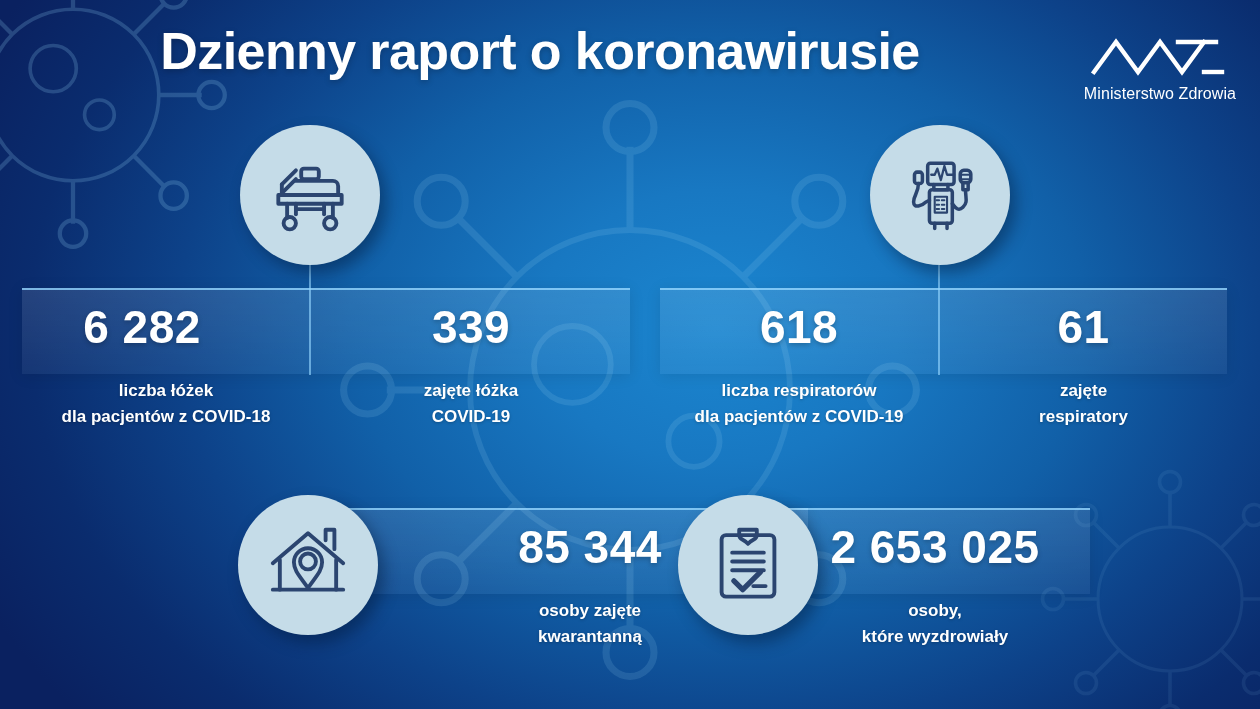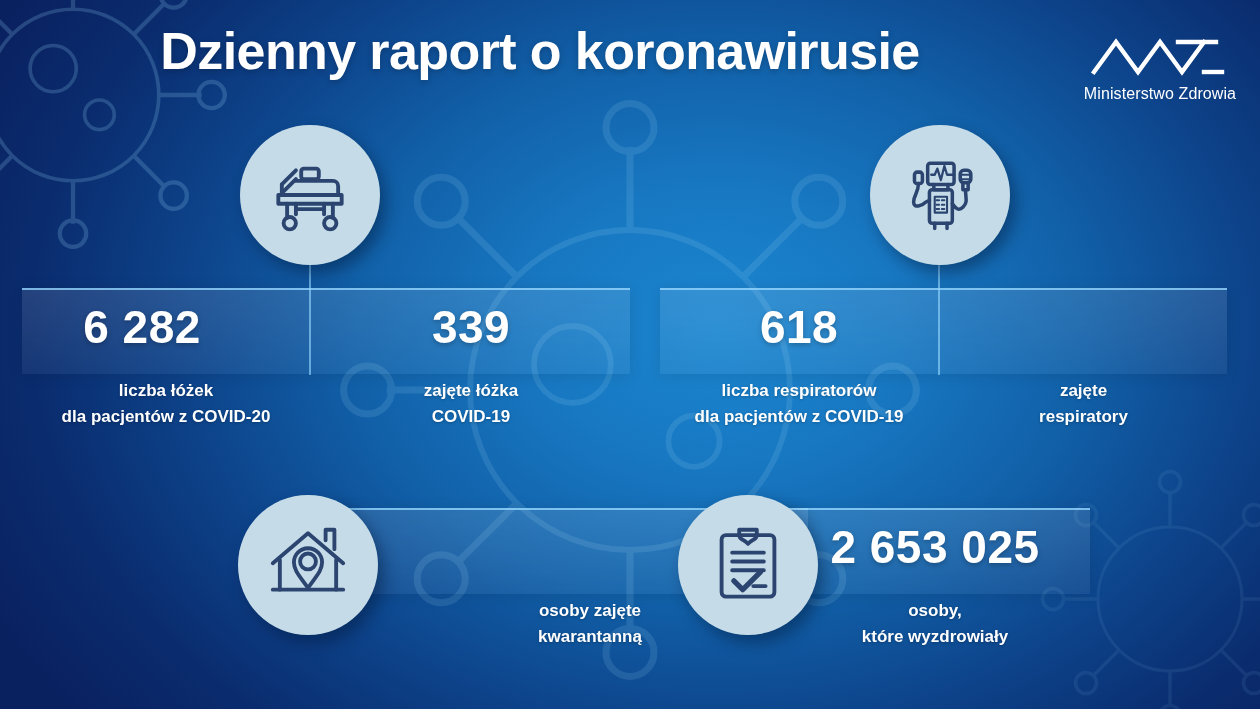--- a/index.html
+++ b/index.html
@@ -280,24 +280,26 @@
         <path d="M32 36 L68 36 M32 46 L68 46 M32 56 L68 56"></path>
         <path d="M34 68 L44 78 L64 58" stroke-width="6"></path>
         <path d="M56 74 L70 74"></path>
       </g>
     </svg>
   </div>
 
   <div class="stat-value value-beds">6 282</div>
   <div class="stat-value value-occupied">339</div>
   <div class="stat-value value-vents">618</div>
+  <div class="stat-value value-vents-used">61</div>
+  <div class="stat-value value-quarantine">85 344</div>
   <div class="stat-value value-recovered">2 653 025</div>
 
   <div class="stat-label label-beds">liczba łóżek
-dla pacjentów z COVID-20</div>
+dla pacjentów z COVID-18</div>
   <div class="stat-label label-occupied">zajęte łóżka
 COVID-19</div>
   <div class="stat-label label-vents">liczba respiratorów
 dla pacjentów z COVID-19</div>
   <div class="stat-label label-vents-used">zajęte
 respiratory</div>
   <div class="stat-label label-quarantine">osoby zajęte
 kwarantanną</div>
   <div class="stat-label label-recovered">osoby,
 które wyzdrowiały</div>

